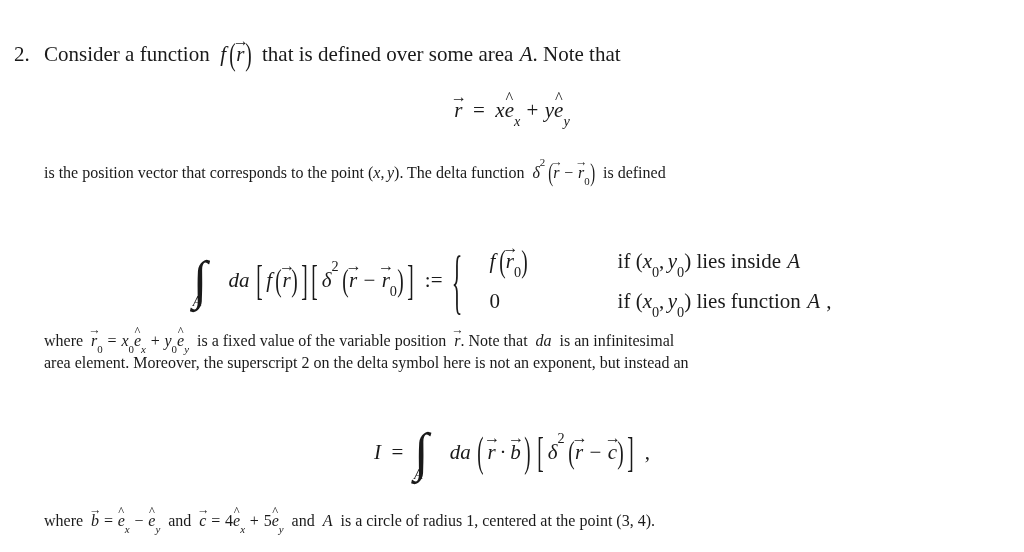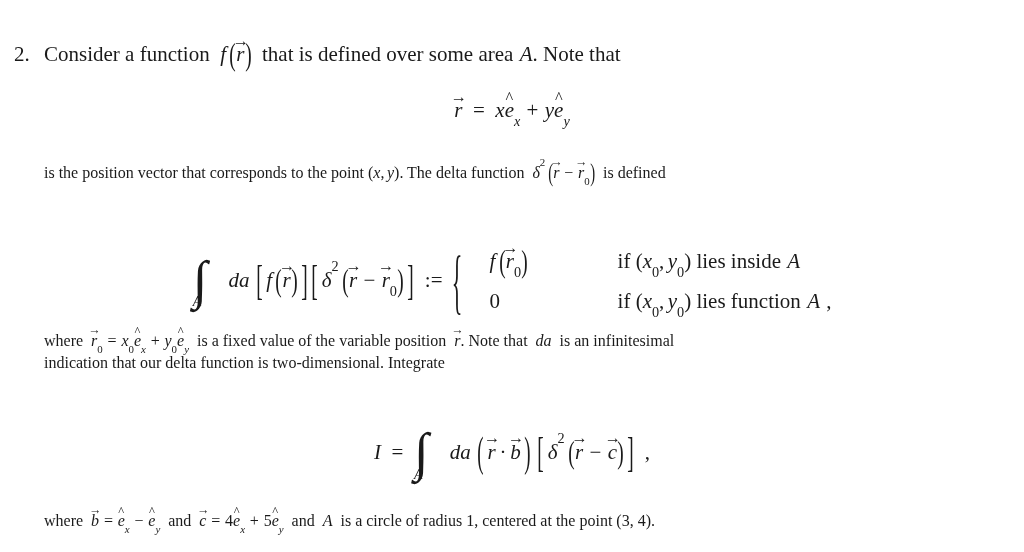--- a/index.html
+++ b/index.html
@@ -193,21 +193,21 @@
         <span class="crow">
           <span class="cval mn">0</span>
           <span class="ccond"><span class="up">if (</span><span class="mi">x</span><sub class="n">0</sub><span class="up">,</span><span class="thin"></span><span class="mi">y</span><sub class="n">0</sub><span class="up">) lies function</span><span class="sp"></span><span class="mi">A</span><span class="sp"></span><span class="up">,</span></span>
         </span>
       </span>
     </span>
   </div>
 
   <div class="item para" style="top:294px;">
     <div><span class="up">where</span><span class="sp2"></span><span class="acc vec"><span class="mark">→</span><span class="base">r</span></span><sub class="n">0</sub><span class="sp"></span><span class="mo">=</span><span class="sp"></span><span class="mi">x</span><sub class="n">0</sub><span class="acc hat"><span class="mark">^</span><span class="base">e</span></span><sub>x</sub><span class="sp"></span><span class="mo">+</span><span class="sp"></span><span class="mi">y</span><sub class="n">0</sub><span class="acc hat"><span class="mark">^</span><span class="base">e</span></span><sub>y</sub><span class="sp2"></span><span class="up">is a fixed value of the variable position</span><span class="sp2"></span><span class="acc vec"><span class="mark">→</span><span class="base">r</span></span><span class="up">. Note that</span><span class="sp2"></span><span class="mi">da</span><span class="sp2"></span><span class="up">is an infinitesimal</span></div>
-    <div><span class="up">indication that our delta function is two-dimensional. Integrate</span></div>
+    <div><span class="up">area element. Moreover, the superscript 2 on the delta symbol here is not an exponent, but instead an</span></div>
   </div>
 
   <div class="display" style="top:398px;">
     <span class="mi">I</span><span class="sp2"></span><span class="mo">=</span><span class="sp2"></span><span class="bigint"><span class="glyph">∫</span><span class="lim">A</span></span><span class="sp2"></span><span class="sp2"></span><span class="mi">da</span><span class="sp"></span><span class="paren p2">(</span><span class="thin"></span><span class="acc vec"><span class="mark">→</span><span class="base">r</span></span><span class="mo dot-op">·</span><span class="acc vec"><span class="mark">→</span><span class="base">b</span></span><span class="thin"></span><span class="paren p2">)</span><span class="sp"></span><span class="brk">[</span><span class="thin"></span><span class="mi">δ</span><sup class="n">2</sup><span class="thin"></span><span class="paren p1">(</span><span class="acc vec"><span class="mark">→</span><span class="base">r</span></span><span class="sp"></span><span class="mo">−</span><span class="sp"></span><span class="acc vec"><span class="mark">→</span><span class="base">c</span></span><span class="paren p1">)</span><span class="thin"></span><span class="brk">]</span><span class="sp2"></span><span class="up">,</span>
   </div>
 
   <div class="item para" style="top:474px;">
     <span class="up">where</span><span class="sp2"></span><span class="acc vec"><span class="mark">→</span><span class="base">b</span></span><span class="sp"></span><span class="mo">=</span><span class="sp"></span><span class="acc hat"><span class="mark">^</span><span class="base">e</span></span><sub>x</sub><span class="sp"></span><span class="mo">−</span><span class="sp"></span><span class="acc hat"><span class="mark">^</span><span class="base">e</span></span><sub>y</sub><span class="sp2"></span><span class="up">and</span><span class="sp2"></span><span class="acc vec"><span class="mark">→</span><span class="base">c</span></span><span class="sp"></span><span class="mo">=</span><span class="sp"></span><span class="mn">4</span><span class="acc hat"><span class="mark">^</span><span class="base">e</span></span><sub>x</sub><span class="sp"></span><span class="mo">+</span><span class="sp"></span><span class="mn">5</span><span class="acc hat"><span class="mark">^</span><span class="base">e</span></span><sub>y</sub><span class="sp2"></span><span class="up">and</span><span class="sp2"></span><span class="mi">A</span><span class="sp2"></span><span class="up">is a circle of radius 1, centered at the point (3, 4).</span>
   </div>
 

